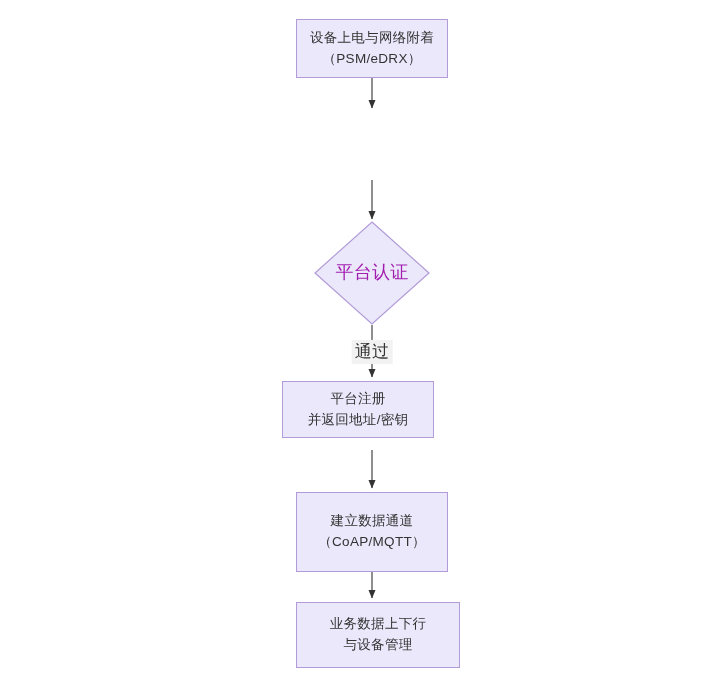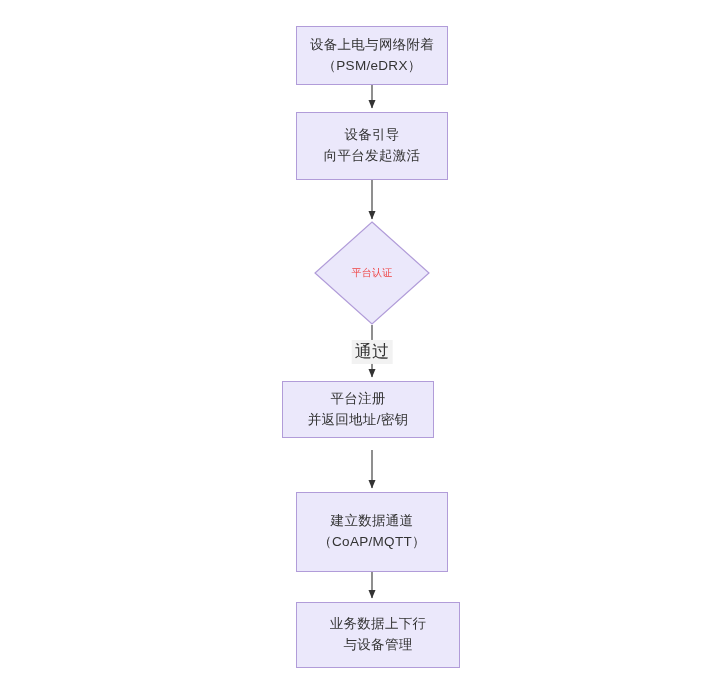--- a/index.html
+++ b/index.html
@@ -55,22 +55,22 @@
   }
   .node-decision .diamond-shape {
     position: absolute;
     left: 0; top: 0;
     width: 100%;
     height: 100%;
   }
   .node-decision .diamond-label {
     position: relative;
     z-index: 2;
-    color: #ef4444;
-    font-size: 10px;
+    color: #a21caf;
+    font-size: 18px;
     line-height: 1.55;
     letter-spacing: 0.3px;
     width: 100%;
     text-align: center;
   }
 
   .node-label {
     white-space: pre-line;
     width: 100%;
     padding: 0 6px;
@@ -105,29 +105,25 @@
 
     <line x1="372" y1="180" x2="372" y2="219" stroke="#333333" stroke-width="1.1" marker-end="url(#arrowhead)"></line>
 
     <line x1="372" y1="325" x2="372" y2="377" stroke="#333333" stroke-width="1.1" marker-end="url(#arrowhead)"></line>
 
     <line x1="372" y1="450" x2="372" y2="488" stroke="#333333" stroke-width="1.1" marker-end="url(#arrowhead)"></line>
 
     <line x1="372" y1="560" x2="372" y2="598" stroke="#333333" stroke-width="1.1" marker-end="url(#arrowhead)"></line>
   </svg>
 
-  <div class="node node-process" style="left:296px; top:19px; width:152px; height:59px;margin-top:7px;">
+  <div class="node node-process" style="left:296px; top:19px; width:152px; height:59px;">
     <div class="node-label">设备上电与网络附着
 （PSM/eDRX）</div>
   </div>
 
-  <div class="node node-process" style="left:296px; top:112px; width:152px; height:68px;">
-    <div class="node-label">设备引导
-向平台发起激活</div>
-  </div>
 
   <div class="node node-decision" style="left:314px; top:221px; width:116px; height:104px;">
     <svg class="diamond-shape" viewBox="0 0 116 104" xmlns="http://www.w3.org/2000/svg" preserveAspectRatio="none">
       <polygon points="58,1 115,52 58,103 1,52" fill="#ebe8fb" stroke="#b19cd9" stroke-width="1.2"></polygon>
     </svg>
     <div class="diamond-label">平台认证</div>
   </div>
 
   <div class="edge-label" style="left:372px; top:352px;">通过</div>
 

